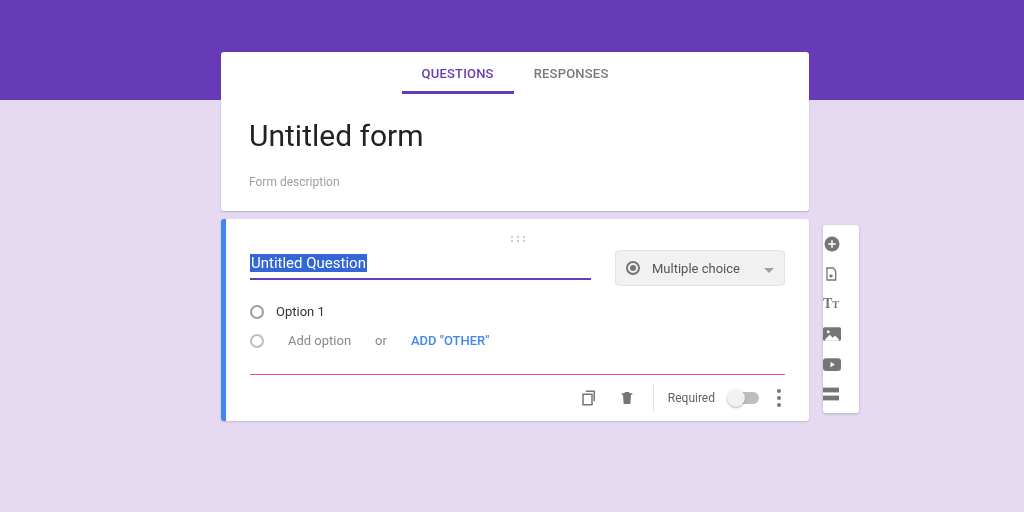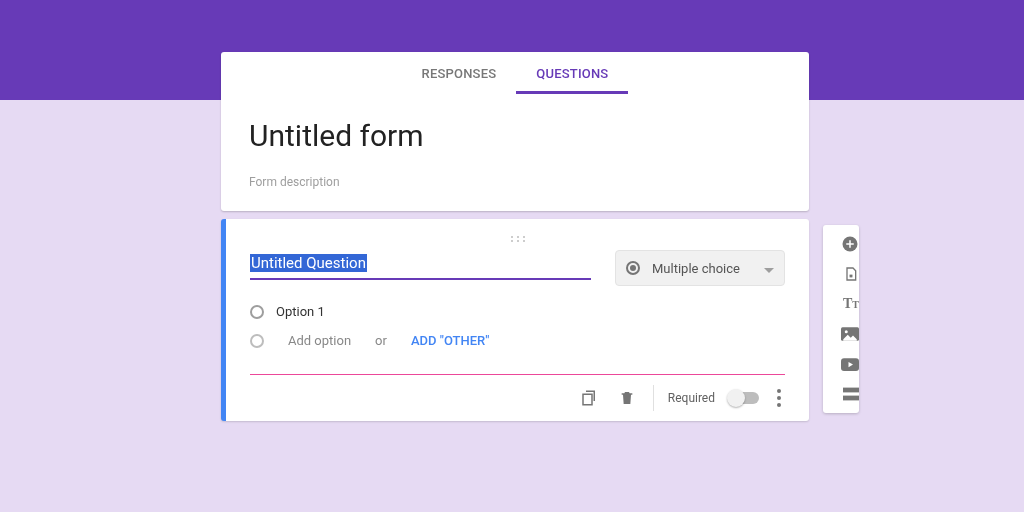--- a/index.html
+++ b/index.html
@@ -96,31 +96,31 @@
     position: absolute;
     left: 823px;
     top: 225px;
     width: 36px;
     background: #fff;
     border-radius: 3px;
     box-shadow: 0 1px 3px rgba(0,0,0,.2);
     display: flex; flex-direction: column; align-items: center;
     padding: 4px 0;
   }
-  .side-toolbar .tool { width: 36px; height: 30px; display: flex; align-items: center; justify-content: flex-end; cursor: pointer; fill:#757575; color:#757575; }
+  .side-toolbar .tool { width: 36px; height: 30px; display: flex; align-items: center; justify-content: flex-start; cursor: pointer; fill:#757575; color:#757575; }
 </style>
 </head>
 <body>
 
 <div class="purple-banner"></div>
 
 <div class="form-card">
   <div class="tabs">
+    <div class="tab active">QUESTIONS</div>
     <div class="tab">RESPONSES</div>
-    <div class="tab active">QUESTIONS</div>
   </div>
   <div class="title-block">
     <div class="form-title">Untitled form</div>
     <div class="form-desc">Form description</div>
   </div>
 </div>
 
 <div class="question-card">
   <div class="drag-handle">
     <svg width="16" height="6">

